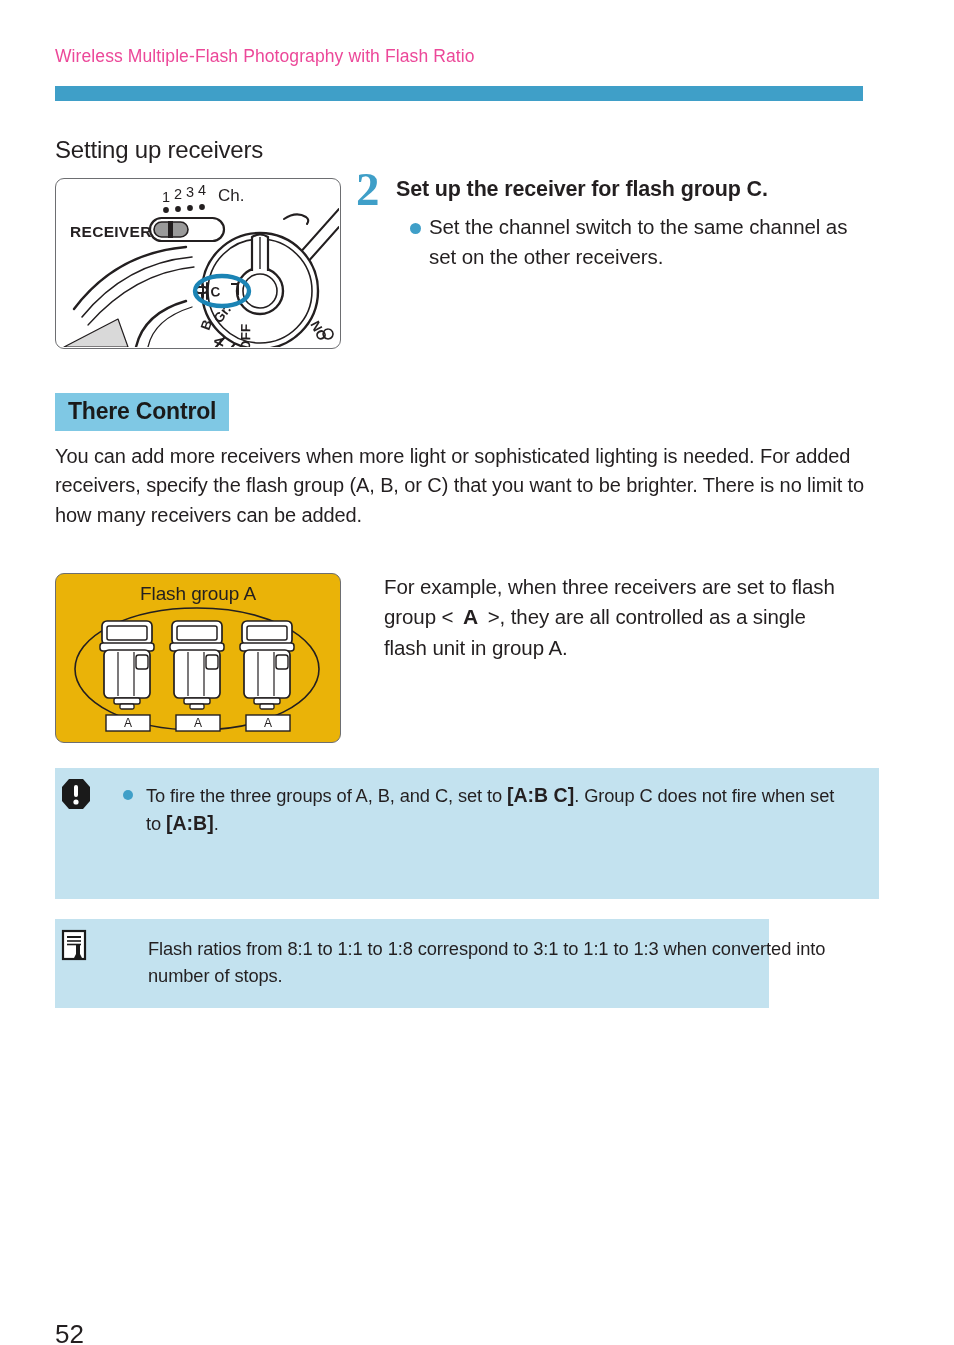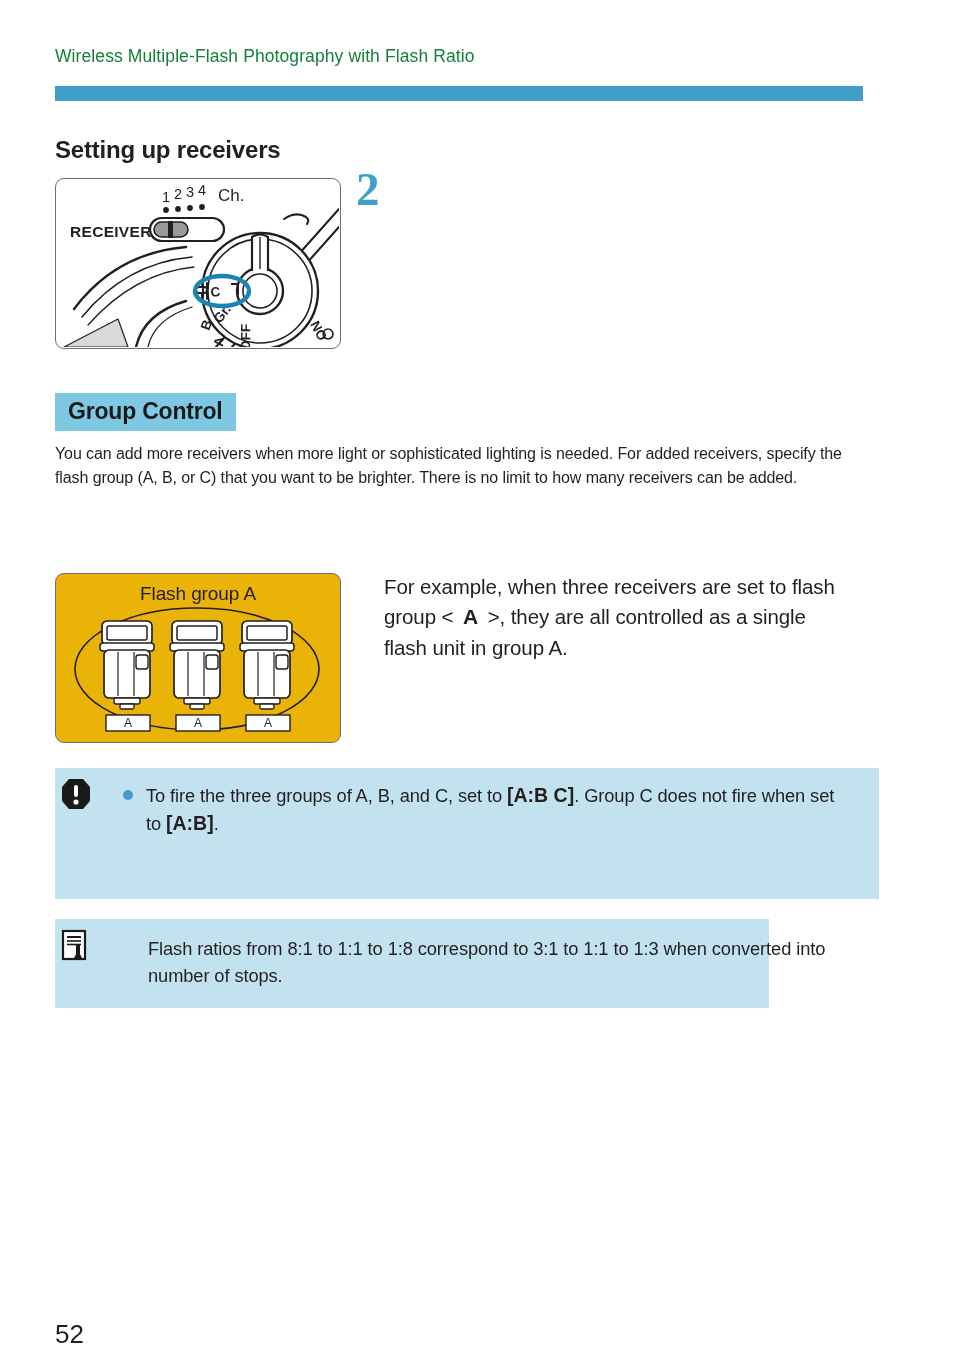--- a/index.html
+++ b/index.html
@@ -16,39 +16,39 @@
     overflow: hidden;
   }
 
   
   .running-header {
     position: absolute;
     left: 55px;
     top: 46px;
     font-size: 17.5px;
     letter-spacing: 0.1px;
-    color: #15803d;
+    color: #ec4899;
     white-space: nowrap;
   }
   .header-rule {
     position: absolute;
     left: 55px;
     top: 86px;
     width: 808px;
     height: 15px;
     background: #3f9fc8;
   }
 
   
   .section-heading {
     position: absolute;
     left: 55px;
     top: 136px;
     font-size: 24px;
-    font-weight: bold;
+    font-weight: normal;
     letter-spacing: -0.2px;
   }
 
   
   .fig-receiver {
     position: absolute;
     left: 55px;
     top: 178px;
     width: 286px;
     height: 171px;
@@ -127,21 +127,21 @@
     font-weight: bold;
     color: #1a1a1a;
     letter-spacing: -0.2px;
   }
 
   .body-para {
     position: absolute;
     left: 55px;
     top: 442px;
     width: 812px;
-    font-size: 16px;
+    font-size: 20px;
     line-height: 1.47;
     letter-spacing: -0.1px;
   }
 
   
   .fig-group {
     position: absolute;
     left: 55px;
     top: 573px;
     width: 286px;
@@ -332,25 +332,29 @@
     </g>
 
     <ellipse cx="166" cy="112" rx="27" ry="15" fill="none" stroke="#1b84b5" stroke-width="4.4"></ellipse>
 
     <path d="M 272 150 a 5 5 0 1 0 0.1 0" fill="none" stroke="#231f20" stroke-width="1.6"></path>
   </svg>
 </div>
 
 <div class="step-block">
   <div class="step-num">2</div>
+  <div class="step-title">Set up the receiver for flash group C.</div>
   <ul class="step-bullets">
+    <li>
+      <span>Set the channel switch to the same channel as set on the other receivers.</span>
+    </li>
   </ul>
 </div>
 
-<div class="group-heading">Group Control</div>
+<div class="group-heading">There Control</div>
 <div class="body-para">You can add more receivers when more light or sophisticated lighting is needed. For added receivers, specify the flash group (A, B, or C) that you want to be brighter. There is no limit to how many receivers can be added.</div>
 
 <div class="fig-group">
   <div class="fig-group-title">Flash group A</div>
   <svg width="283" height="140" viewBox="0 0 283 140" style="position:absolute;left:0;top:27px;" xmlns="http://www.w3.org/2000/svg">
 
     <ellipse cx="141" cy="68" rx="122" ry="61" fill="none" stroke="#231f20" stroke-width="1.6"></ellipse>
 
     <g transform="translate(42,18)">
       <rect x="4" y="2" width="50" height="24" rx="5" fill="#fff" stroke="#231f20" stroke-width="1.7"></rect>

